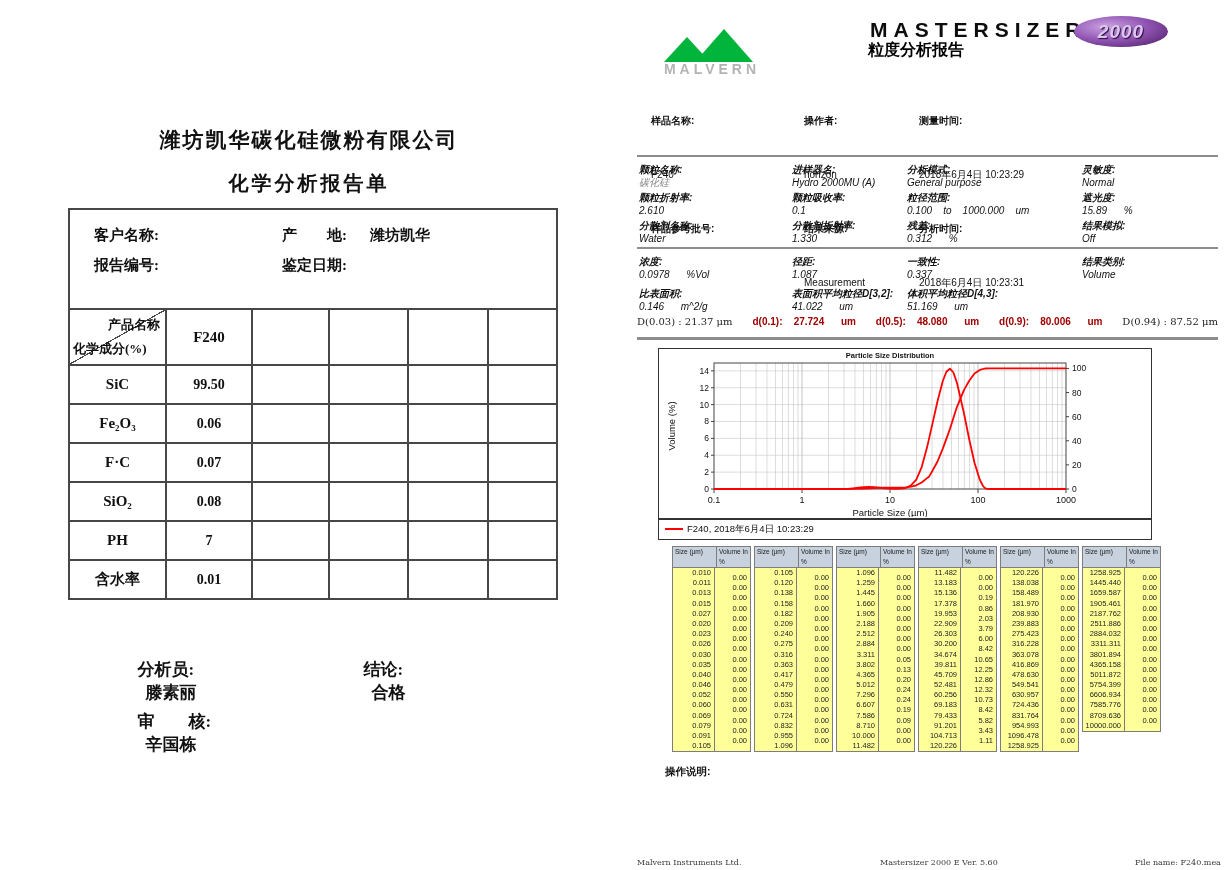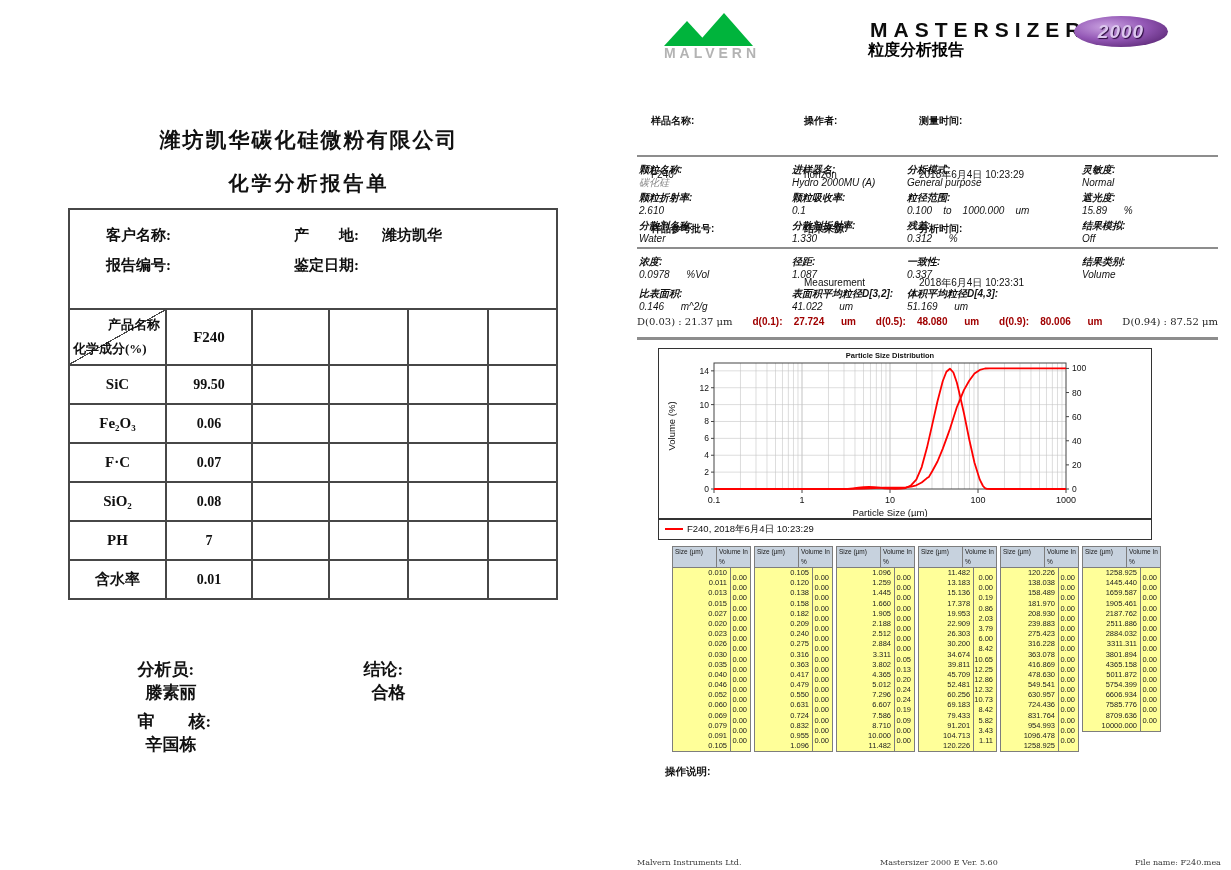--- a/index.html
+++ b/index.html
@@ -8,37 +8,37 @@
 
   
   .lp{position:absolute;left:0;top:0;width:618px;height:870px;}
   .lp-title1{position:absolute;left:0;top:126px;width:618px;text-align:center;
              font:bold 21px "Liberation Serif","DejaVu Serif",serif;letter-spacing:2px;}
   .lp-title2{position:absolute;left:0;top:170px;width:618px;text-align:center;
              font:bold 20px "Liberation Serif","DejaVu Serif",serif;letter-spacing:3px;}
   .chem-table{position:absolute;left:68px;top:208px;border-collapse:collapse;table-layout:fixed;}
   .chem-table td{border:2px solid #474747;padding:0;text-align:center;vertical-align:middle;}
   .info-cell{height:98px;}
-  .info-inner{position:relative;width:100%;height:98px;margin-left:12px;}
+  .info-inner{position:relative;width:100%;height:98px;}
   .info-inner span{position:absolute;font:bold 15px "Liberation Serif","DejaVu Serif",serif;white-space:pre;}
   .hdr-row td{height:54px;}
   .body-row td{height:37px;}
   .diag{position:relative;background-image:linear-gradient(to bottom right,
         transparent 49.4%,#474747 49.4%,#474747 50.6%,transparent 50.6%);}
   .diag span{position:absolute;font:bold 13px "Liberation Serif","DejaVu Serif",serif;}
   .diag-top{top:6px;right:5px;}
   .diag-bottom{bottom:6px;left:3px;}
   .chem-product,.chem-label{font:bold 15px "Liberation Serif","DejaVu Serif",serif;}
   .chem-value{font:bold 14px "Liberation Serif","DejaVu Serif",serif;margin-left:28px;}
   .sig{position:absolute;font:bold 17px "Liberation Serif","DejaVu Serif",serif;white-space:pre;}
 
   
   .rp{position:absolute;left:618px;top:0;width:613px;height:870px;font-size:10px;}
   .rp-label{font-weight:bold;}
-  .malvern-logo{position:absolute;left:30px;top:4px;width:128px;height:54px;text-decoration:underline;}
+  .malvern-logo{position:absolute;left:30px;top:20px;width:128px;height:54px;text-decoration:underline;}
   .mtn{position:absolute;width:0;height:0;}
   .mtn1{left:16px;top:17px;border-left:23px solid transparent;border-right:23px solid transparent;border-bottom:25px solid #00b43c;}
   .mtn2{left:47px;top:9px;border-left:29px solid transparent;border-right:29px solid transparent;border-bottom:33px solid #00b43c;}
   .malvern-text{position:absolute;left:0;top:41px;width:128px;text-align:center;
                 font-weight:bold;font-size:14px;letter-spacing:4px;color:#b3b3b3;}
   .ms-title{position:absolute;left:252px;top:18px;font-weight:bold;font-size:21px;
             letter-spacing:6px;color:#0d0d0d;}
   .ms-cn{position:absolute;left:250px;top:40px;font-weight:bold;font-size:16px;color:#000;}
   .ms-oval{position:absolute;left:456px;top:16px;width:94px;height:31px;border-radius:50%;
            background:radial-gradient(ellipse at 35% 35%,#cba4e2 0%,#9357b5 45%,#47175f 100%);
@@ -61,21 +61,21 @@
   .chart-box{position:absolute;left:40px;top:348px;width:492px;height:170px;
              border:1px solid #333;background:#fff;}
   .legend-box{position:absolute;left:40px;top:518px;width:492px;height:20px;
               border:1px solid #333;border-top:1px solid #333;display:flex;align-items:center;font-size:9.5px;}
   .legend-dash{width:18px;height:2px;background:#f00;margin:0 4px 0 6px;flex:none;}
   .ps-table{position:absolute;top:546px;width:77px;border:1px solid #7d7d7d;background:#ffff99;}
   .ps-head{display:flex;background:#c7d2de;border-bottom:1px solid #7d7d7d;
            font-size:6.5px;line-height:10px;color:#1a1a1a;}
   .ps-head .h1{width:41px;border-right:1px solid #7d7d7d;padding-left:2px;}
   .ps-head .h2{flex:1;padding-left:2px;}
-  .ps-body{display:flex;padding-left:16px;}
+  .ps-body{display:flex;}
   .ps-sizecol{width:41px;border-right:1px solid #7d7d7d;}
   .ps-volcol{flex:1;padding-top:5px;}
   .ps-num{height:10.2px;line-height:10.2px;font-size:7.5px;text-align:right;
           padding-right:3px;color:#222;}
   .op-note{position:absolute;left:47px;top:765px;font-weight:bold;font-size:10.5px;}
   .footer-block{position:absolute;top:838px;font-family:"DejaVu Serif","Liberation Serif",serif;
                 font-size:8px;line-height:10px;color:#3a3a3a;white-space:pre;}
   svg text{font-family:"Liberation Sans","DejaVu Sans",sans-serif;fill:#111;}
 </style>
 </head>

